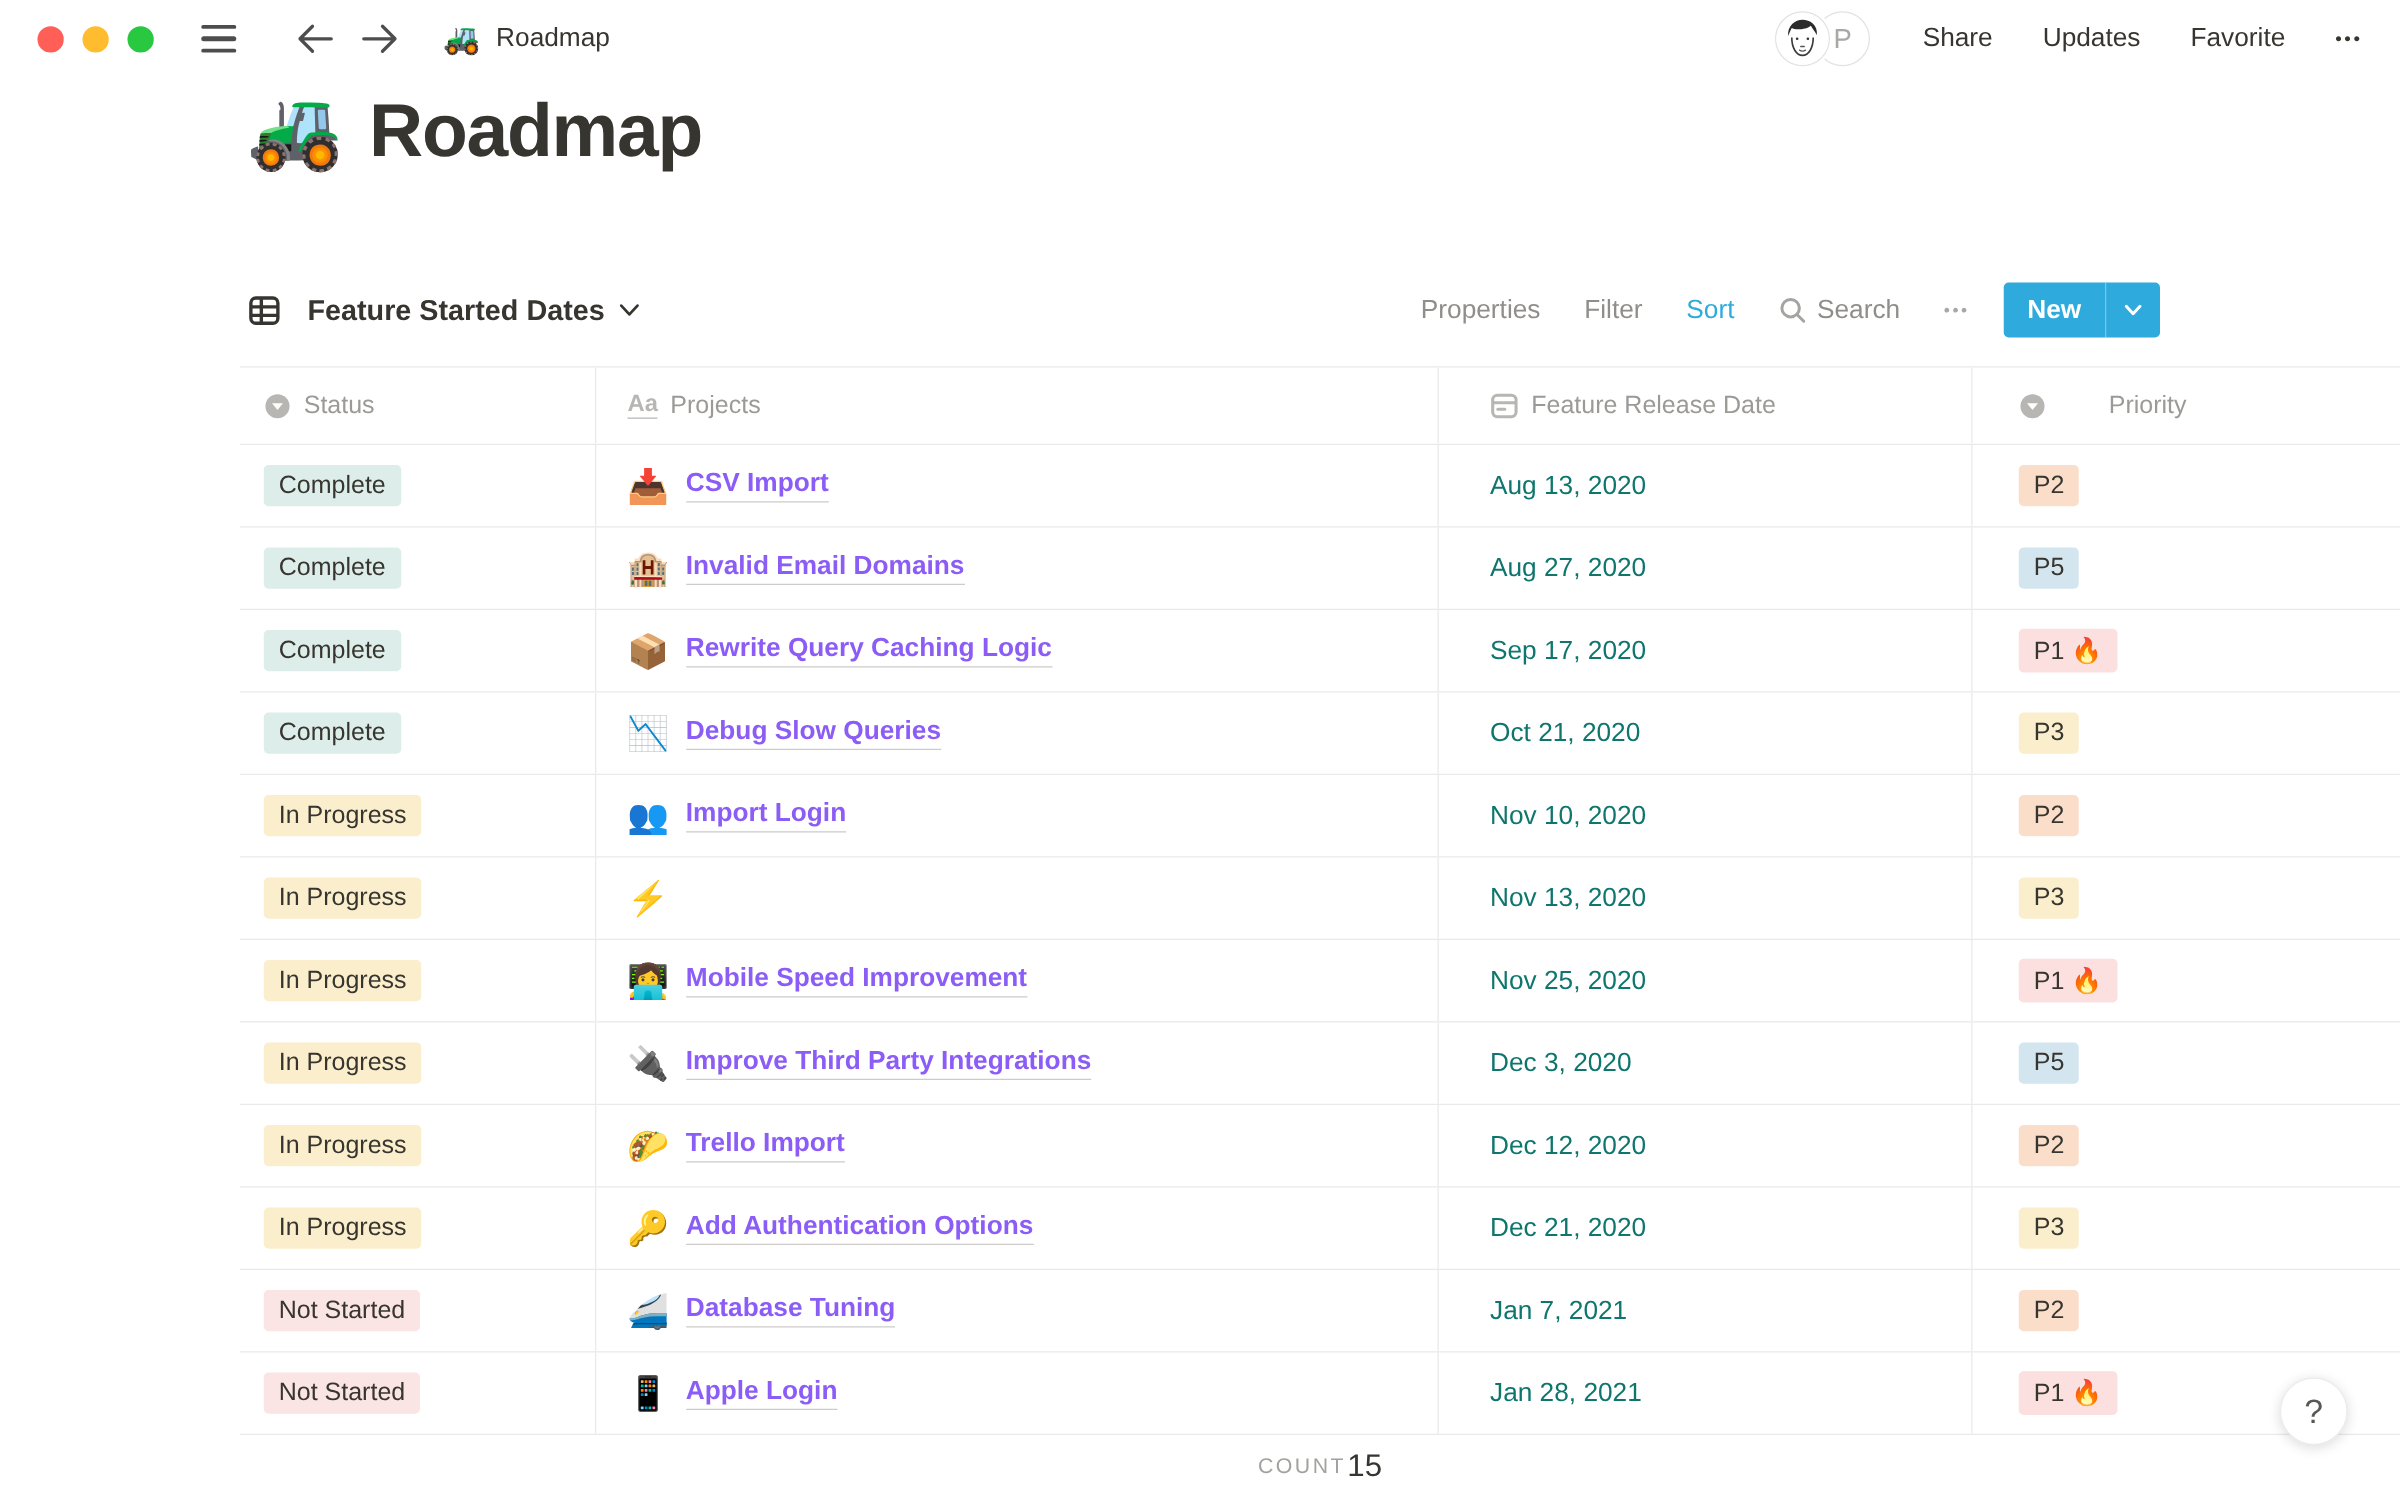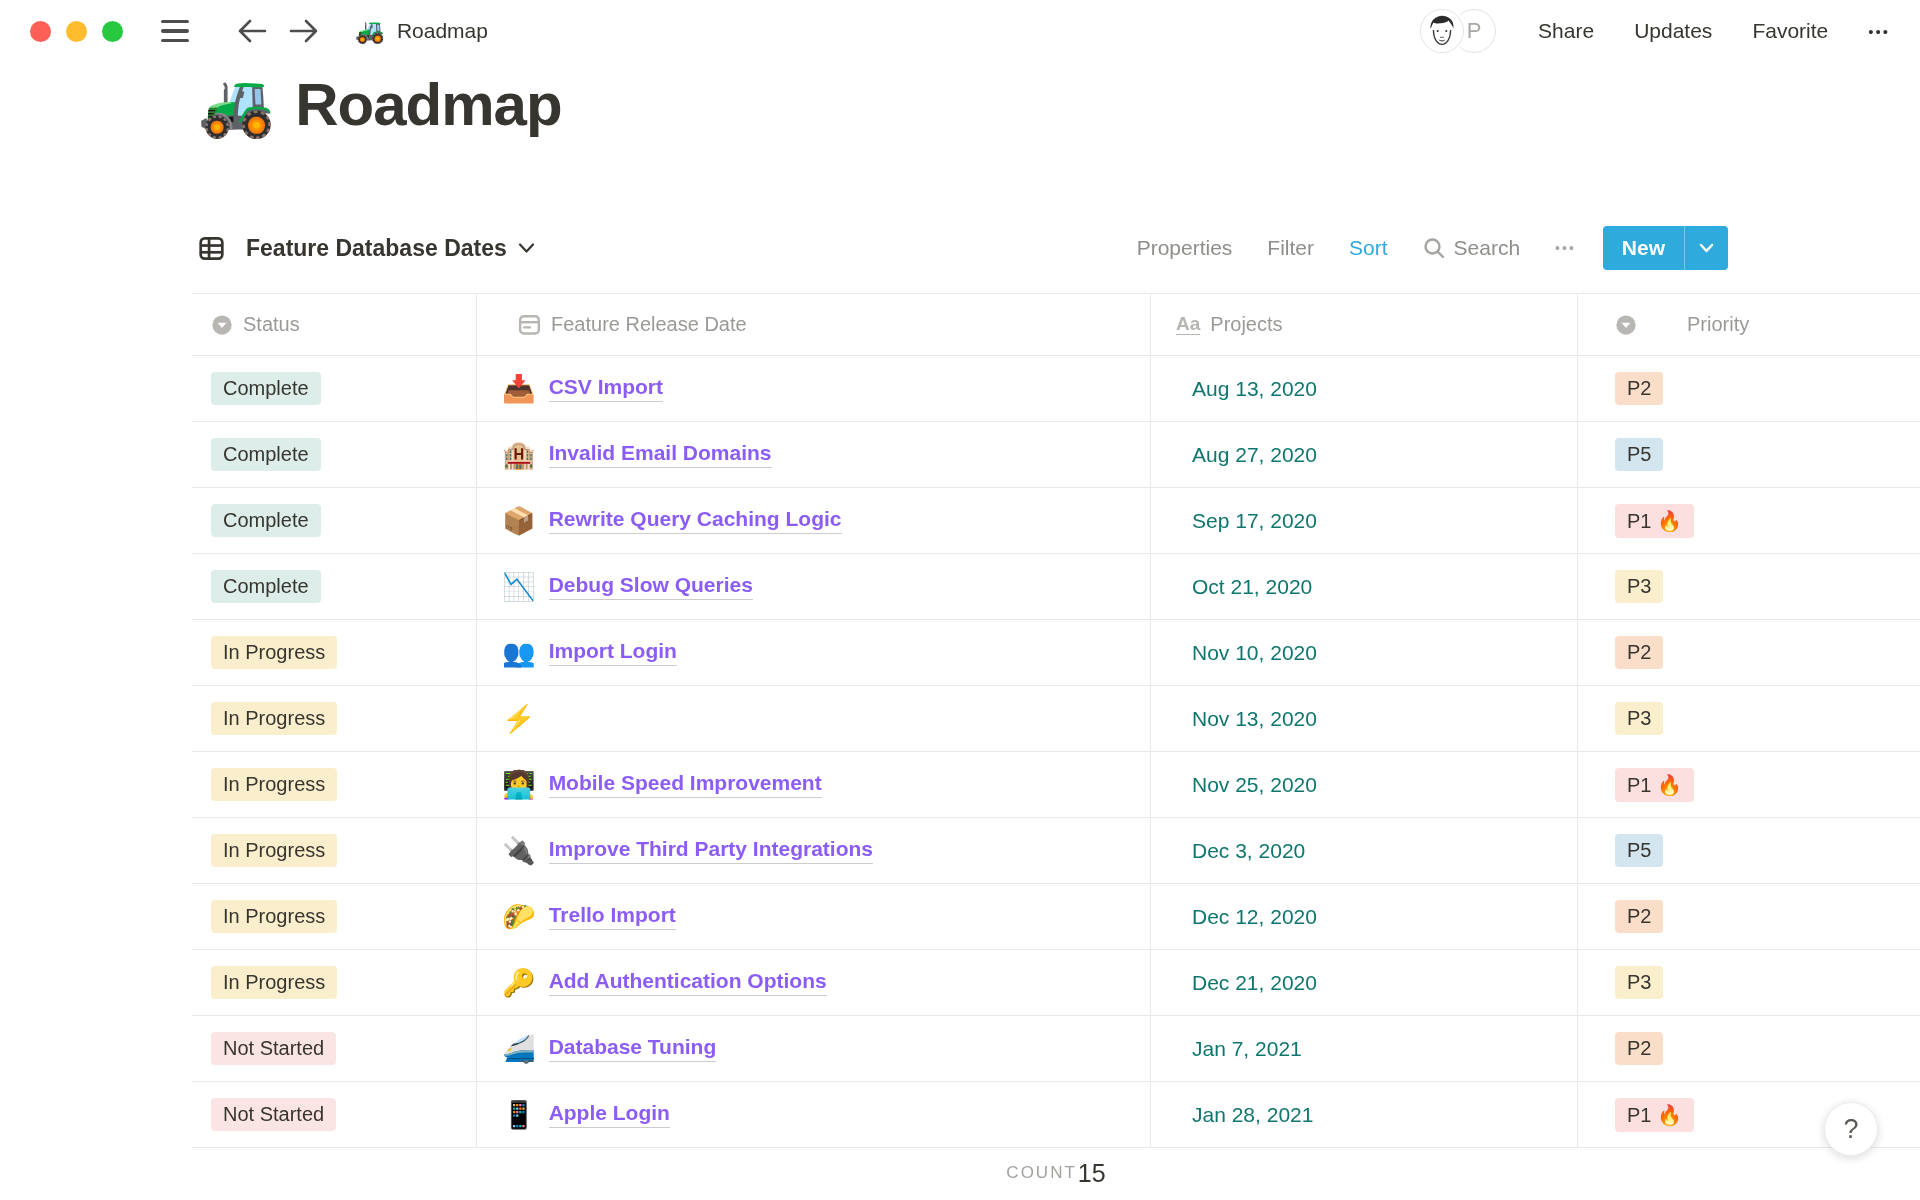--- a/index.html
+++ b/index.html
@@ -132,21 +132,21 @@
 <div class="view-row">
   <div class="view-select">
     <span class="hdr-icon">
       <svg width="27" height="27" viewBox="0 0 20 20">
           <rect x="2" y="2.5" width="16" height="15" rx="3" fill="none" stroke="#37352F" stroke-width="2"></rect>
           <line x1="2" y1="7.8" x2="18" y2="7.8" stroke="#37352F" stroke-width="2"></line>
           <line x1="2" y1="12.8" x2="18" y2="12.8" stroke="#37352F" stroke-width="2"></line>
           <line x1="8.2" y1="2.5" x2="8.2" y2="17.5" stroke="#37352F" stroke-width="2"></line>
         </svg>
     </span>
-    <span>Feature Database Dates</span>
+    <span>Feature Started Dates</span>
     <svg width="17" height="12" viewBox="0 0 17 12">
         <path d="M2 2.5l6.5 7 6.5-7" fill="none" stroke="#37352F" stroke-width="2.2" stroke-linecap="round" stroke-linejoin="round"></path>
       </svg>
   </div>
   <div class="toolbar">
     <span class="tb-item">Properties</span>
     <span class="tb-item">Filter</span>
     <span class="tb-item active">Sort</span>
     <span class="search-group">
       <svg width="22" height="22" viewBox="0 0 22 22">
@@ -171,34 +171,34 @@
   <div class="tbl-header">
     <div class="cell c1">
       <span class="hdr-icon">
         <svg width="22" height="22" viewBox="0 0 16 16">
             <circle cx="8" cy="8" r="7" fill="#B7B6B3"></circle>
             <path d="M4.8 6.3h6.4L8 10.2z" fill="#fff"></path>
           </svg>
       </span>
       <span>Status</span>
     </div>
+    <div class="cell c2">
+      <span class="aa-icon">Aa</span>
+      <span>Projects</span>
+    </div>
     <div class="cell c3">
       <span class="hdr-icon">
         <svg width="23" height="23" viewBox="0 0 16 16">
             <rect x="1.5" y="2.2" width="13" height="12" rx="2.6" fill="none" stroke="#B7B6B3" stroke-width="1.7"></rect>
             <line x1="1.5" y1="6.4" x2="14.5" y2="6.4" stroke="#B7B6B3" stroke-width="1.7"></line>
             <line x1="4.4" y1="10" x2="8.2" y2="10" stroke="#B7B6B3" stroke-width="1.7" stroke-linecap="round"></line>
           </svg>
       </span>
       <span>Feature Release Date</span>
     </div>
-    <div class="cell c2">
-      <span class="aa-icon">Aa</span>
-      <span>Projects</span>
-    </div>
     <div class="cell c4">
       <span class="hdr-icon">
         <svg width="22" height="22" viewBox="0 0 16 16">
             <circle cx="8" cy="8" r="7" fill="#B7B6B3"></circle>
             <path d="M4.8 6.3h6.4L8 10.2z" fill="#fff"></path>
           </svg>
       </span>
       <span>Priority</span>
     </div>
   </div>

